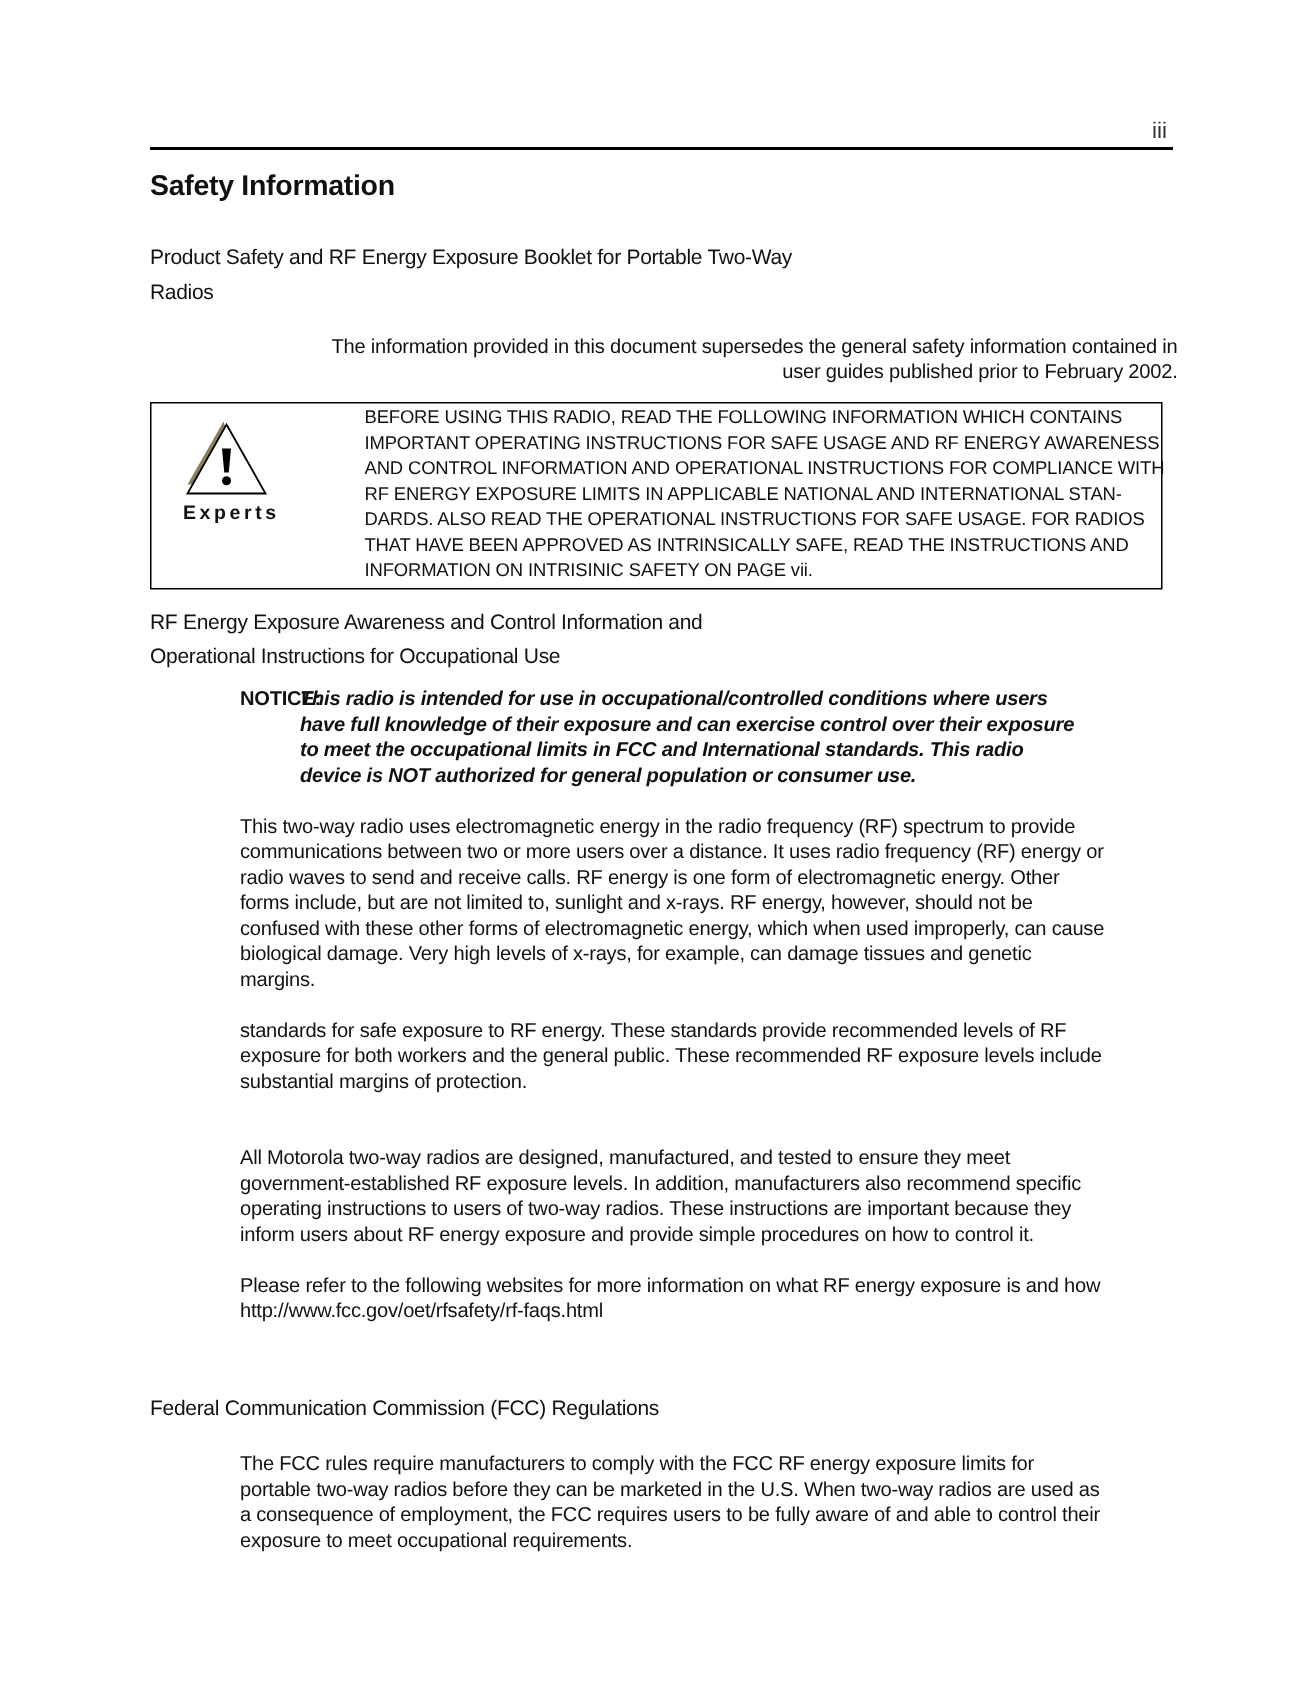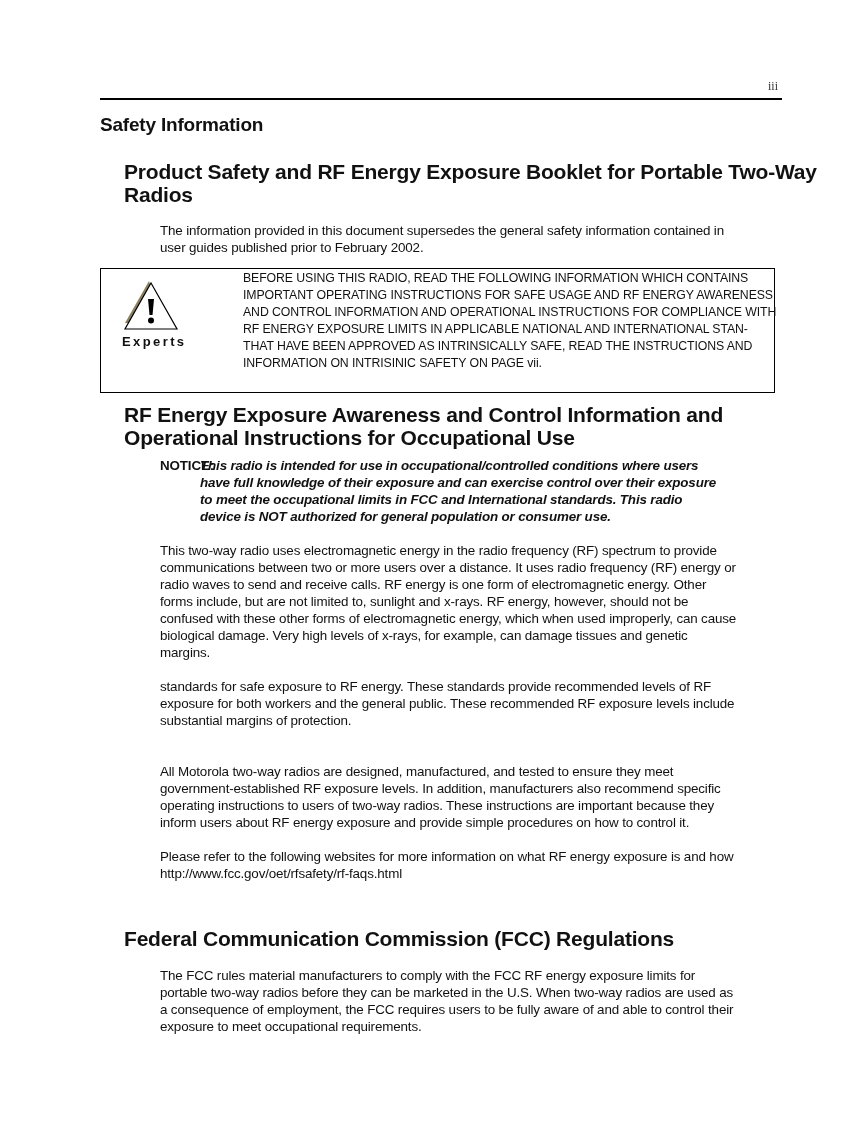--- a/index.html
+++ b/index.html
@@ -1,21 +1,21 @@
 <!DOCTYPE html>
 <html><head>
   <meta charset="utf-8">
   <style>
     * { margin: 0; padding: 0; box-sizing: border-box; }
     html, body { width: 866px; height: 1122px; background: #ffffff; }
     body { position: relative; font-family: "Liberation Sans", sans-serif; color: #111; overflow: hidden; }
-    .page-num { position: absolute; left: 768px; top: 79px; font-family: Liberation Serif, serif; font-size: 12px; color: #333; }
+    .page-num { position: absolute; left: 768px; top: 79px; font-family: Liberation Sans, sans-serif; font-size: 15px; color: #333; }
     .top-rule { position: absolute; left: 100px; top: 98px; width: 682px; height: 2px; background: #000; }
     .h1 { position: absolute; left: 100px; top: 114px; font-size: 19px; font-weight: bold; letter-spacing: -0.2px; }
-    .h2 { position: absolute; left: 100px; font-size: 21px; font-weight: bold; line-height: 23px; letter-spacing: -0.2px; margin-left: 24px; }
+    .h2 { position: absolute; left: 100px; font-size: 14px; font-weight: normal; line-height: 23px; letter-spacing: -0.2px; }
     .para { position: absolute; left: 160px; width: 625px; font-size: 13.4px; line-height: 17px; letter-spacing: -0.15px; }
     .caution-box { position: absolute; left: 100px; top: 268px; width: 675px; height: 125px; border: 1px solid #000; }
     .caution-icon { position: absolute; left: 20px; top: 10px; width: 62px; height: 70px; }
     .caution-label { position: absolute; left: 21px; top: 65px; font-size: 13px; font-weight: bold; letter-spacing: 2.4px; }
     .caution-text { position: absolute; left: 102px; top: 1px; width: 570px; font-size: 12.3px; line-height: 17px; letter-spacing: -0.1px; margin-left: 40px; }
     .notice { position: absolute; left: 160px; top: 457px; width: 625px; font-size: 13.4px; font-weight: bold; line-height: 17px; letter-spacing: -0.15px; }
     .notice-label { position: absolute; left: 0; top: 0; }
     .notice-body { margin-left: 40px; text-indent: 0; font-style: italic; }
     .line { display: block; white-space: nowrap; }
   </style>
@@ -25,38 +25,39 @@
 <div class="page-num">iii</div>
 <div class="top-rule"></div>
 
 <h1 class="h1">Safety Information</h1>
 
 <h2 class="h2" style="top:160px;">
   <span class="line">Product Safety and RF Energy Exposure Booklet for Portable Two-Way</span>
   <span class="line">Radios</span>
 </h2>
 
-<div class="para" style="top:222px;">
+<div class="para" style="top:222px;text-align:right;">
   <span class="line">The information provided in this document supersedes the general safety information contained in</span>
   <span class="line">user guides published prior to February 2002.</span>
 </div>
 
 <div class="caution-box">
   <svg class="caution-icon" viewBox="0 0 62 70">
     <polygon points="28,2 4,44 10,44 30,8" fill="#8a8060"></polygon>
     <polygon points="30,4 56,50 4,50" fill="#fff" stroke="#000" stroke-width="1.2"></polygon>
     <polygon points="27,20 33,20 31.5,36 28.5,36" fill="#000"></polygon>
     <circle cx="30" cy="41.5" r="3" fill="#000"></circle>
   </svg>
   <div class="caution-label">Experts</div>
   <div class="caution-text">
     <span class="line">BEFORE USING THIS RADIO, READ THE FOLLOWING INFORMATION WHICH CONTAINS</span>
     <span class="line">IMPORTANT OPERATING INSTRUCTIONS FOR SAFE USAGE AND RF ENERGY AWARENESS</span>
     <span class="line">AND CONTROL INFORMATION AND OPERATIONAL INSTRUCTIONS FOR COMPLIANCE WITH</span>
     <span class="line">RF ENERGY EXPOSURE LIMITS IN APPLICABLE NATIONAL AND INTERNATIONAL STAN-</span>
+    <span class="line">DARDS. ALSO READ THE OPERATIONAL INSTRUCTIONS FOR SAFE USAGE. FOR RADIOS</span>
     <span class="line">THAT HAVE BEEN APPROVED AS INTRINSICALLY SAFE, READ THE INSTRUCTIONS AND</span>
     <span class="line">INFORMATION ON INTRISINIC SAFETY ON PAGE vii.</span>
   </div>
 </div>
 
 <h2 class="h2" style="top:403px;">
   <span class="line">RF Energy Exposure Awareness and Control Information and</span>
   <span class="line">Operational Instructions for Occupational Use</span>
 </h2>
 
@@ -94,17 +95,17 @@
 </div>
 
 <div class="para" style="top:848px;">
   <span class="line">Please refer to the following websites for more information on what RF energy exposure is and how</span>
   <span class="line">http://www.fcc.gov/oet/rfsafety/rf-faqs.html</span>
 </div>
 
 <h2 class="h2" style="top:927px;">Federal Communication Commission (FCC) Regulations</h2>
 
 <div class="para" style="top:967px;">
-  <span class="line">The FCC rules material manufacturers to comply with the FCC RF energy exposure limits for</span>
+  <span class="line">The FCC rules require manufacturers to comply with the FCC RF energy exposure limits for</span>
   <span class="line">portable two-way radios before they can be marketed in the U.S. When two-way radios are used as</span>
   <span class="line">a consequence of employment, the FCC requires users to be fully aware of and able to control their</span>
   <span class="line">exposure to meet occupational requirements.</span>
 </div>
 
 </body></html>

